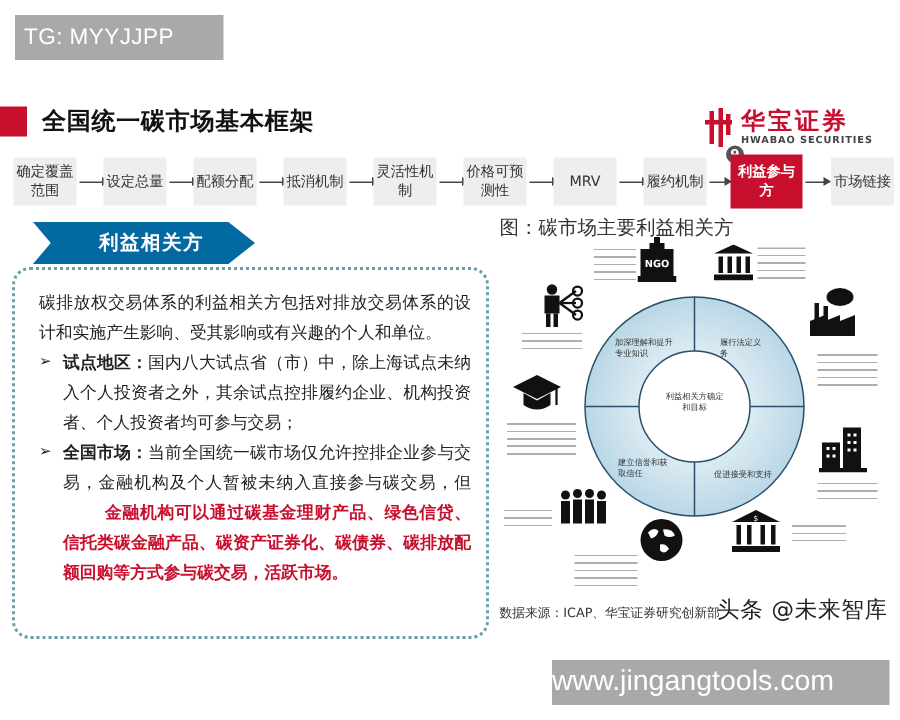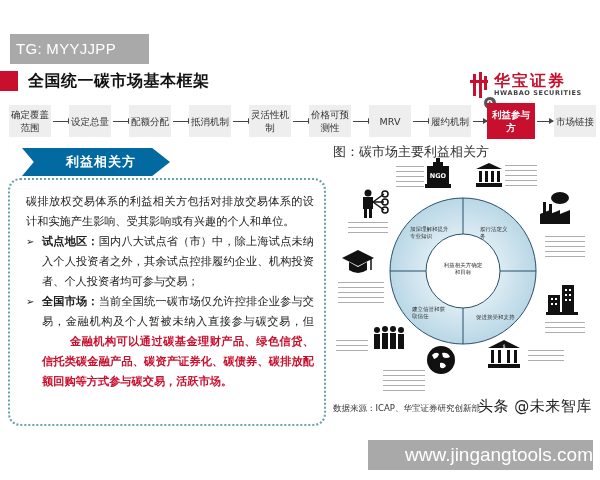--- a/index.html
+++ b/index.html
@@ -10,21 +10,20 @@
       position: relative;
       color: #222;
     }
     .watermark-top {
       position: absolute; left: 10px; top: 10px;
       width: 139px; height: 30px;
       background: #a9a9a9; color: #fff;
       font-family: "Liberation Sans", sans-serif;
       font-size: 15px; line-height: 30px; padding-left: 6px;
       letter-spacing: 0.3px;
-      margin-top: 24px;
     }
     .title-bar { position: absolute; left: 0; top: 70px; height: 22px; display: flex; align-items: center; }
     .title-mark { width: 18px; height: 20px; background: #c8102e; }
     .title-text { margin-left: 10px; font-size: 16px; font-weight: bold; color: #111; letter-spacing: 0.5px; }
     .logo { position: absolute; left: 468px; top: 72px; display: flex; align-items: flex-end; }
     .logo-mark { width: 22px; height: 26px; position: relative; }
     .logo-mark span { position: absolute; background: #c8102e; }
     .logo-text { margin-left: 4px; }
     .logo-cn { color: #c8102e; font-size: 16px; font-weight: bold; letter-spacing: 2px; line-height: 17px; }
     .logo-en { color: #444; font-size: 6.5px; font-weight: bold; letter-spacing: 0.6px; line-height: 9px; }
@@ -80,21 +79,21 @@
     .source { position: absolute; left: 333px; top: 403px; font-size: 8.5px; color: #333; }
     .toutiao {
       position: absolute; left: 478px; top: 397px;
       font-size: 15px; color: #222; letter-spacing: 0.5px;
     }
     .watermark-bottom {
       position: absolute; left: 368px; top: 440px;
       width: 225px; height: 30px;
       background: #a9a9a9; color: #fff;
       font-family: "Liberation Sans", sans-serif;
-      font-size: 19px; line-height: 30px; text-align: right;
+      font-size: 19px; line-height: 30px; text-align: left;
     }
   </style>
 </head>
 <body>
 
 <div class="watermark-top">TG: MYYJJPP</div>
 
 <div class="title-bar">
   <div class="title-mark"></div>
   <div class="title-text">全国统一碳市场基本框架</div>
@@ -125,21 +124,21 @@
   <div class="flow-step" style="left:180px;">抵消机制</div>
   <div class="flow-arrow" style="left:224px;width:19px;"></div>
   <div class="flow-step" style="left:240px;">灵活性机制</div>
   <div class="flow-arrow" style="left:284px;width:19px;"></div>
   <div class="flow-step" style="left:300px;">价格可预测性</div>
   <div class="flow-arrow" style="left:344px;width:19px;"></div>
   <div class="flow-step" style="left:360px;">MRV</div>
   <div class="flow-arrow" style="left:404px;width:19px;"></div>
   <div class="flow-step" style="left:420px;">履约机制</div>
   <div class="flow-arrow" style="left:464px;width:14px;"></div>
-  <div class="flow-step active" style="left:478px;top:-2px;">利益参与方</div>
+  <div class="flow-step active" style="left:478px;top:-2px;font-family:Liberation Mono, monospace;">利益参与方</div>
   <div class="flow-arrow" style="left:528px;width:16px;"></div>
   <div class="flow-step" style="left:545px;">市场链接</div>
 </div>
 
 <div class="section-tag">利益相关方</div>
 
 <div class="desc-box">
   <p>碳排放权交易体系的利益相关方包括对排放交易体系的设计和实施产生影响、受其影响或有兴趣的个人和单位。</p>
   <div class="bullet">
     <span class="bullet-mark">➢</span>

